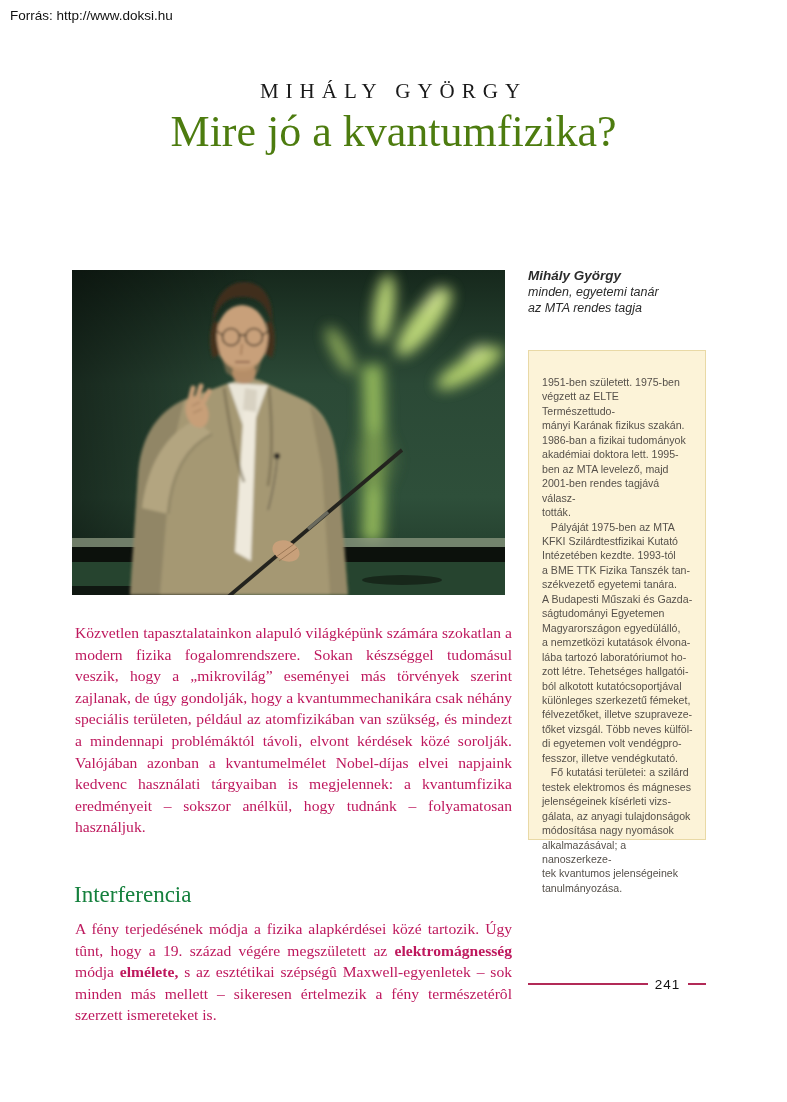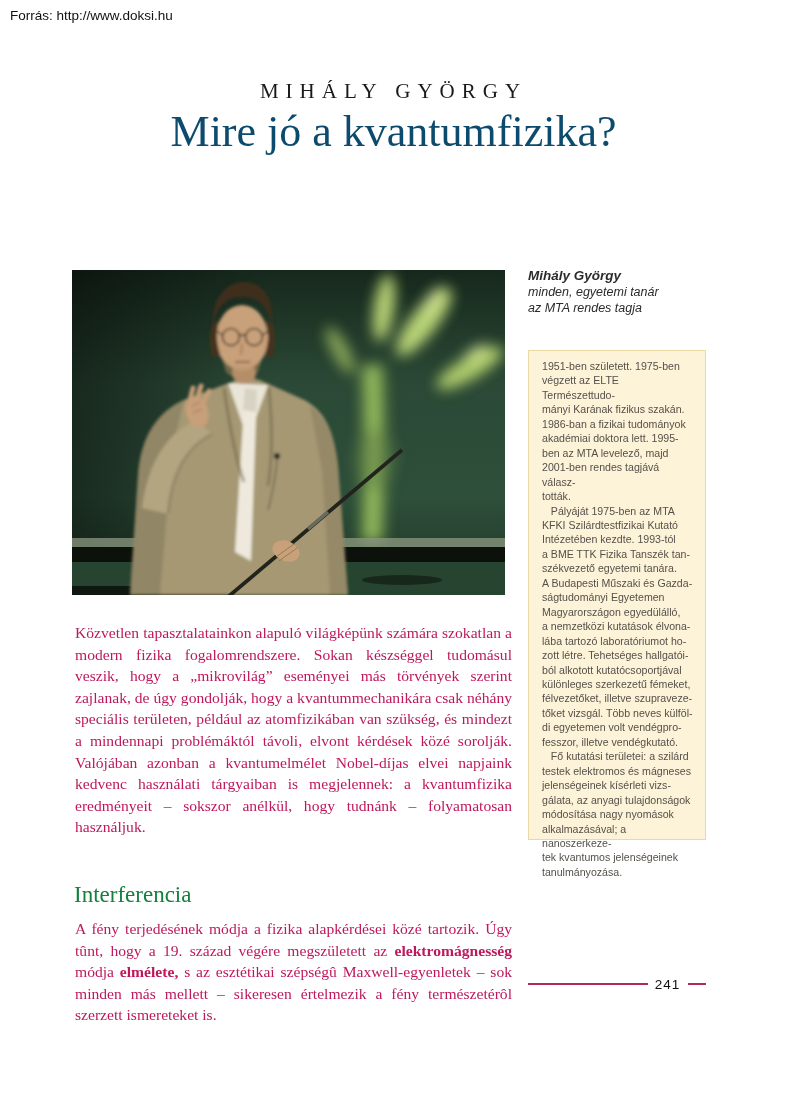--- a/index.html
+++ b/index.html
@@ -20,40 +20,40 @@
   .author-line{
     position:absolute;left:0;top:79px;width:787px;
     text-align:center;
     font-size:21px;letter-spacing:7px;
     color:#1a1a1a;
   }
   .article-title{
     position:absolute;left:0;top:106px;width:787px;
     text-align:center;
     font-size:44px;line-height:1.2;
-    color:#0c4a6e;
+    color:#4d7c0f;
   }
   .photo-frame{
     position:absolute;left:72px;top:270px;width:433px;height:325px;
     overflow:hidden;background:#1d3526;
   }
   .photo-frame svg{display:block;}
   .caption{
     position:absolute;left:528px;top:268px;width:180px;
     font-family:"Liberation Sans", sans-serif;
     font-style:italic;
     font-size:12.5px;line-height:16px;color:#2b2b2b;
   }
   .caption .cap-name{font-weight:bold;font-size:13.5px;}
   .bio-box{
     position:absolute;left:528px;top:350px;width:178px;height:490px;
     box-sizing:border-box;
     background:var(--bio-box-bg,#fcf3d8);
     border:1px solid var(--bio-box-border,#e9d9a6);
-    padding:8px 12px 10px 13px;
+    padding:24px 12px 10px 13px;
     font-family:"Liberation Sans", sans-serif;
     font-size:10.6px;line-height:14.45px;
     color:#55504a;
   }
   .bio-box p{margin:0;white-space:pre-line;}
   .body-copy{
     position:absolute;left:75px;width:437px;
     font-size:15.6px;line-height:21.6px;
     text-align:justify;
     color:#be185d;

